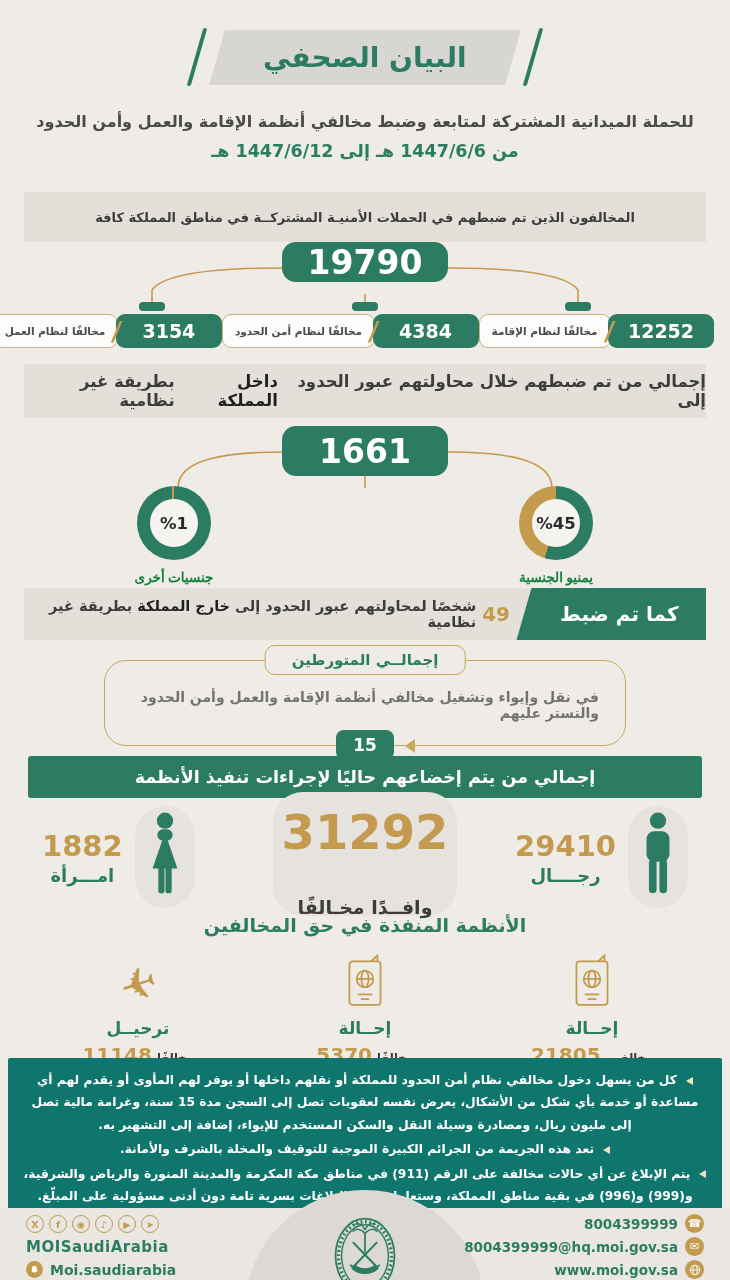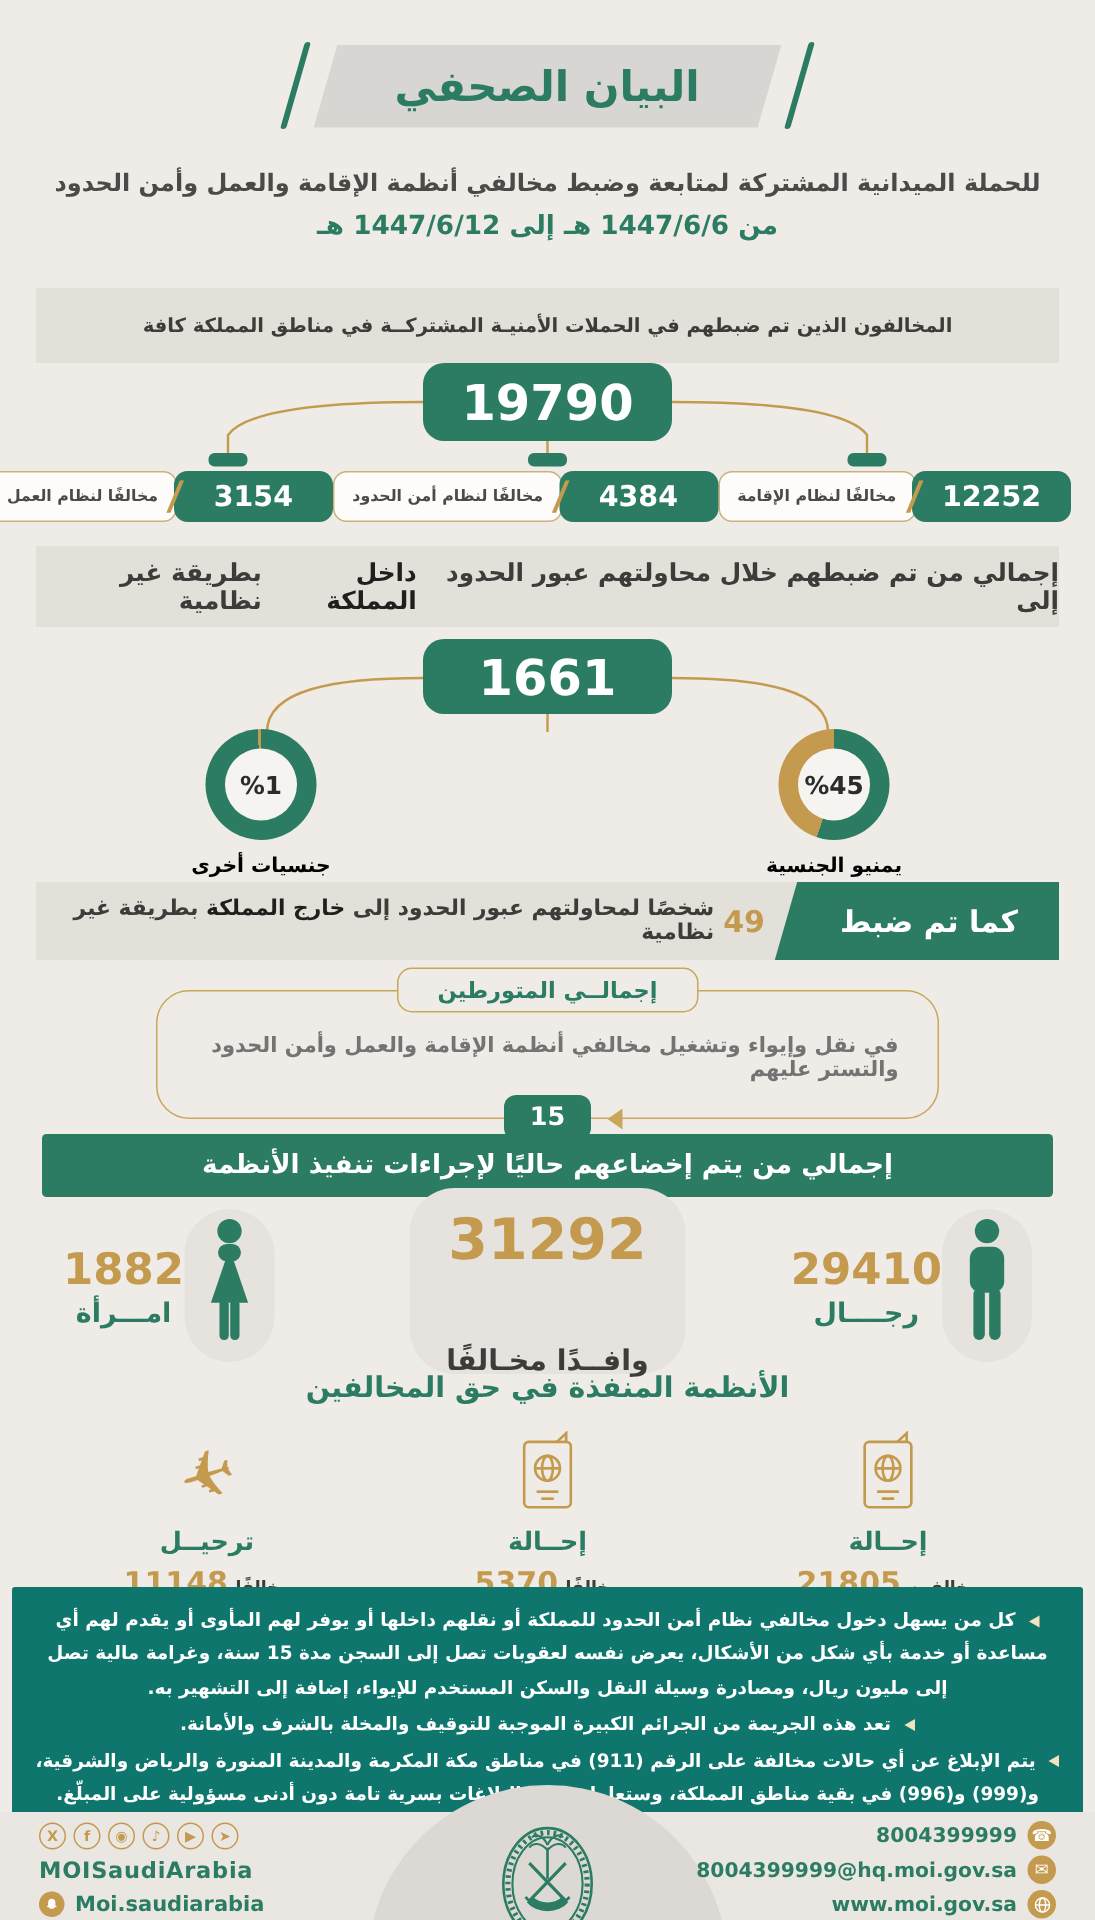--- a/index.html
+++ b/index.html
@@ -14,39 +14,39 @@
   .title-slash{width:4px;height:58px;background:#2b7c62;transform:skewX(-16deg);border-radius:2px;}
   .title-box{background:#d8d6d2;transform:skewX(-16deg);padding:11px 46px;}
   .title-box span{display:inline-block;transform:skewX(16deg);color:#2b7c62;font-weight:bold;font-size:28px;}
   .subtitle{top:112px;left:20px;right:20px;font-size:16px;font-weight:bold;color:#4a4a48;}
   .dates{top:141px;left:20px;right:20px;font-size:17.5px;font-weight:bold;color:#2b7c62;}
 
   
   .bar{left:24px;right:24px;height:50px;background:#e3e0da;display:flex;align-items:center;justify-content:center;font-weight:bold;color:#3c3c3a;}
   .bar b{color:#1f1f1e;font-weight:900;}
 
-  .total-box{left:50%;transform:translateX(-50%);width:166px;height:52px;background:#2b7c62;border-radius:14px;display:flex;align-items:center;justify-content:center;color:#fff;font-size:33px;font-weight:bold;}
+  .total-box{left:50%;transform:translateX(-50%);width:166px;height:40px;background:#2b7c62;border-radius:14px;display:flex;align-items:center;justify-content:center;color:#fff;font-size:33px;font-weight:bold;}
 
   .conn{left:0;pointer-events:none;}
   .conn path{stroke:#c49a4e;stroke-width:1.6;fill:none;}
   .conn rect{fill:#2b7c62;}
 
   
   .pills{top:314px;left:16px;right:16px;display:flex;justify-content:space-between;direction:rtl;}
   .pill{display:flex;align-items:center;}
   .pill-num{background:#2b7c62;color:#fff;font-weight:bold;font-size:19px;width:106px;height:34px;border-radius:9px;display:flex;align-items:center;justify-content:center;position:relative;z-index:2;}
   .pill-slash{color:#c49a4e;font-size:26px;font-weight:bold;margin:0 -6px;position:relative;z-index:3;transform:skewX(-6deg);}
   .pill-label{background:#fdfcfa;border:1px solid #cbb27a;border-radius:9px;height:32px;display:flex;align-items:center;padding:0 12px;font-size:10.5px;font-weight:bold;color:#4a4a48;white-space:nowrap;}
 
   
   .donuts{top:486px;left:94px;right:94px;display:flex;justify-content:space-between;direction:rtl;}
   .donut-col{width:160px;}
   .donut{width:74px;height:74px;border-radius:50%;margin:0 auto;display:flex;align-items:center;justify-content:center;}
   .hole{width:48px;height:48px;border-radius:50%;background:#f6f4f0;display:flex;align-items:center;justify-content:center;font-weight:bold;font-size:16.5px;color:#2b2b2b;direction:ltr;}
-  .donut-name{margin-top:9px;color:#000000;font-weight:bold;font-size:13.5px;text-align:center;}
+  .donut-name{margin-top:9px;color:#15803d;font-weight:bold;font-size:13.5px;text-align:center;font-family:Liberation Serif, serif;}
 
   
   .bar3{top:588px;left:24px;right:24px;height:52px;background:#e3e0da;overflow:hidden;}
   .badge{position:absolute;right:-14px;top:0;bottom:0;width:196px;background:#2b7c62;transform:skewX(-16deg);display:flex;align-items:center;justify-content:center;}
   .badge span{transform:skewX(16deg);color:#fff;font-weight:bold;font-size:20px;padding-right:6px;}
   .bar3-text{position:absolute;right:196px;left:8px;top:0;bottom:0;display:flex;align-items:center;direction:rtl;font-size:14.5px;font-weight:bold;color:#3c3c3a;}
   .bar3-text .num{color:#c49a4e;font-size:20px;margin-left:6px;}
   .bar3-text b{color:#1f1f1e;font-weight:900;}
 
   
@@ -54,23 +54,23 @@
   .involved-title{position:absolute;top:-16px;left:50%;transform:translateX(-50%);background:#efece7;border:1.5px solid #c9a75a;border-radius:10px;padding:5px 26px;color:#2b7c62;font-weight:bold;font-size:15px;white-space:nowrap;}
   .involved-body{padding:28px 26px 0;text-align:right;direction:rtl;font-size:14px;font-weight:bold;color:#737373;}
   .involved-count{position:absolute;bottom:-15px;left:50%;transform:translateX(-50%);width:58px;height:30px;background:#2b7c62;border-radius:8px;color:#fff;font-weight:bold;font-size:17px;display:flex;align-items:center;justify-content:center;}
   .involved-arrow{position:absolute;bottom:-8px;left:calc(50% + 33px);width:0;height:0;border:7px solid transparent;border-right:10px solid #c9a75a;}
 
   
   .banner{top:756px;left:28px;right:28px;height:42px;background:#2b7c62;border-radius:3px;display:flex;align-items:center;justify-content:center;color:#fff;font-weight:bold;font-size:17.5px;direction:rtl;}
 
   
   .blob{top:792px;left:50%;transform:translateX(-50%);width:184px;height:124px;background:#e6e3de;border-radius:30px;}
-  .stat-total-val{top:804px;left:50%;transform:translateX(-50%);font-size:38px;font-weight:bold;color:#c49a4e;}
+  .stat-total-val{top:804px;left:50%;transform:translateX(-50%);font-size:48px;font-weight:bold;color:#c49a4e;}
   .stat-total-lab{top:896px;left:50%;transform:translateX(-50%);font-size:19px;font-weight:bold;color:#3c3c3a;white-space:nowrap;}
-  .gender{display:flex;align-items:center;}
+  .gender{display:flex;align-items:center;gap:12px;}
   .gender .nums{text-align:center;}
   .gender .val{font-size:29px;font-weight:bold;color:#c49a4e;}
   .gender .lab{font-size:18px;font-weight:bold;color:#2b7c62;margin-top:2px;}
   .capsule{width:60px;height:102px;background:#e6e3de;border-radius:30px;display:flex;align-items:center;justify-content:center;}
 
   
   .enf-heading{top:914px;left:0;right:0;font-size:19px;font-weight:bold;color:#2b7c62;}
   .enf-row{top:948px;left:38px;right:38px;display:flex;justify-content:space-between;direction:rtl;}
   .enf-col{width:200px;text-align:center;}
   .enf-icon{height:62px;display:flex;align-items:flex-end;justify-content:center;}

